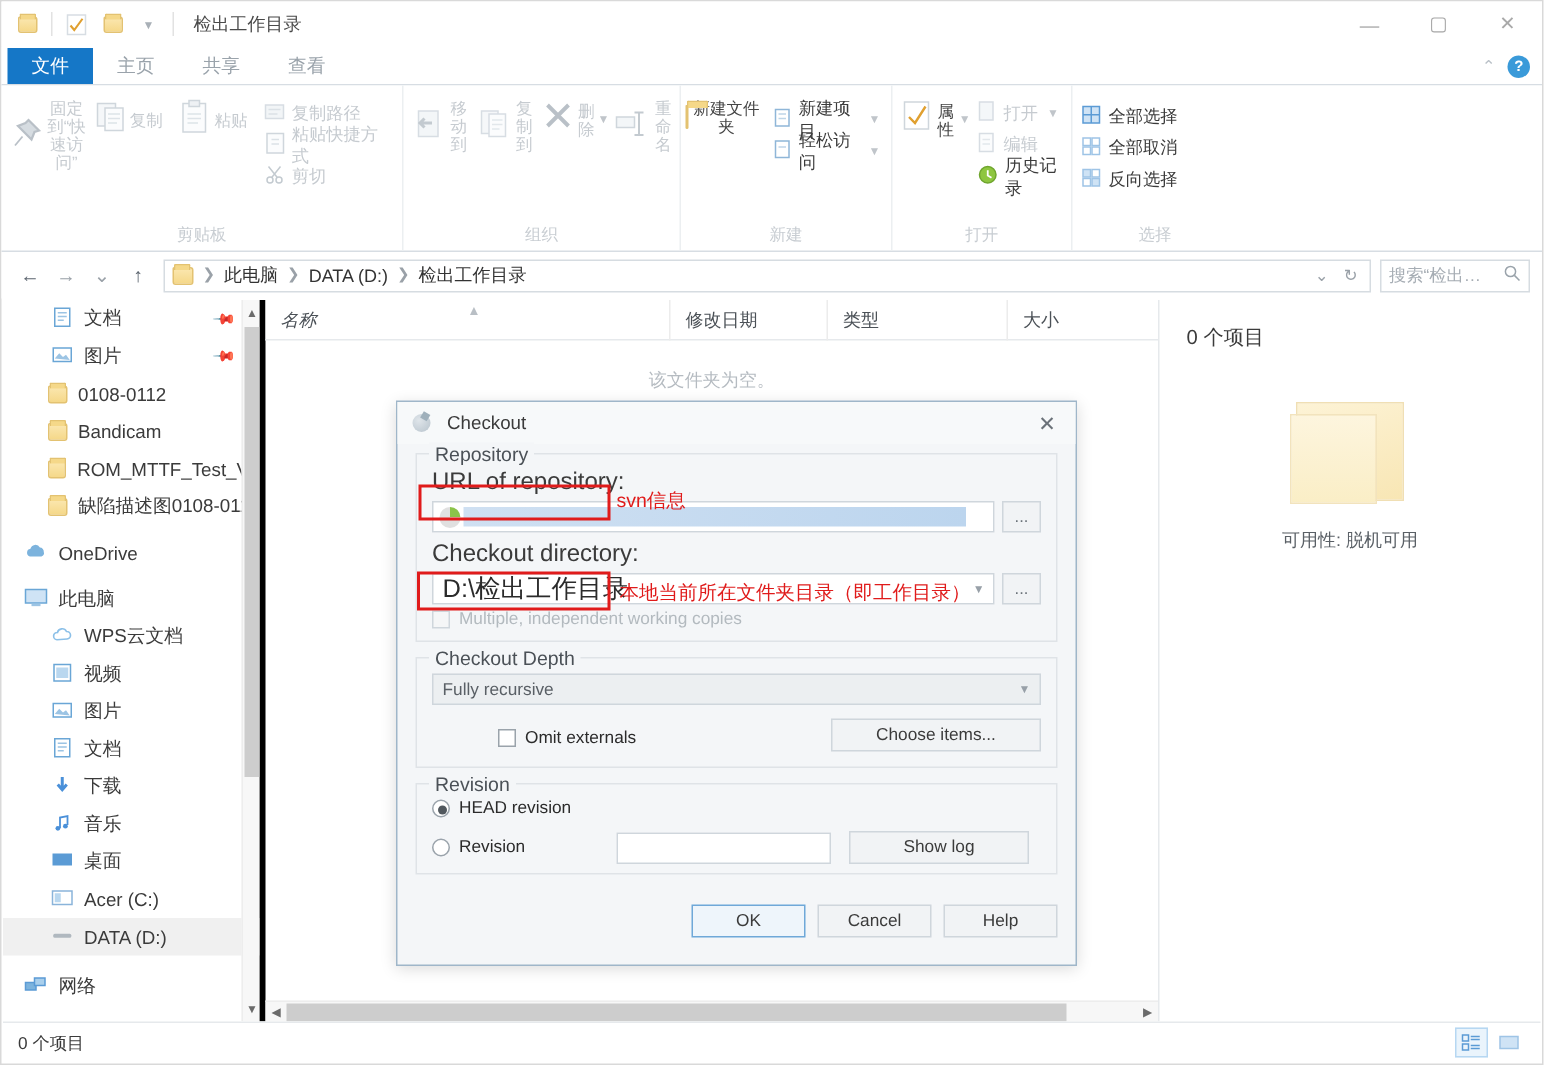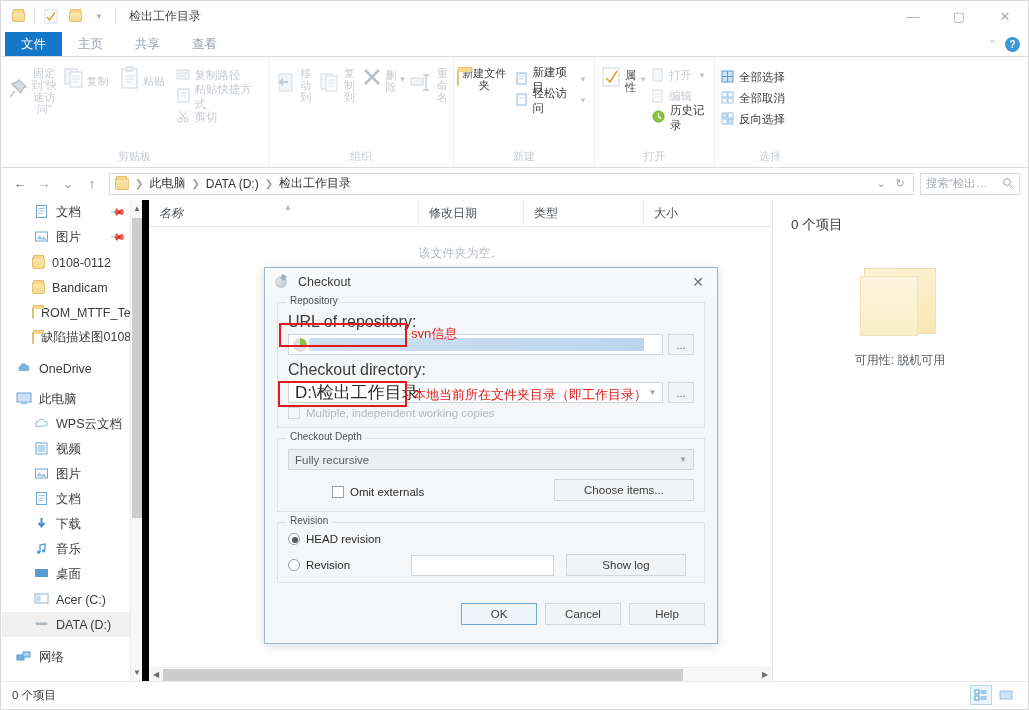--- a/index.html
+++ b/index.html
@@ -56,21 +56,21 @@
   .addrbox { flex:1; height:22px; border:1px solid #d6dce1; background:#fff; display:flex; align-items:center; padding:0 3px; margin-left:4px; }
   .crumb { display:flex; align-items:center; font-size:12px; color:#333; padding:0 4px; height:20px; }
   .crumb-sep { color:#9aa1a8; font-size:10px; padding:0 2px; }
   .addr-right { margin-left:auto; display:flex; align-items:center; color:#9aa1a8; }
   .addr-right span { padding:0 5px; font-size:11px; }
   .searchbox { width:100px; height:22px; border:1px solid #d6dce1; background:#fff; margin-left:4px; display:flex; align-items:center; padding:0 5px; font-size:11.5px; color:#a6adb4; gap:3px; }
   .searchbox .txt { flex:1; overflow:hidden; white-space:nowrap; }
 
   
   .content { position:absolute; top:199px; left:1px; right:1px; bottom:28px; display:flex; }
-  .navpane { width:147px; background:#fff; border-right:7px solid #000000; position:relative; overflow:hidden; }
+  .navpane { width:175px; background:#fff; border-right:4px solid #000000; position:relative; overflow:hidden; }
   .navitem { height:25px; display:flex; align-items:center; padding-left:14px; gap:7px; font-size:12.5px; color:#3b3b3b; white-space:nowrap; }
   .navitem.indent1 { padding-left:32px; }
   .navitem.indent2 { padding-left:30px;text-align:center; }
   .navitem.sel { background:#f0f0f0; }
   .pin { margin-left:auto; margin-right:18px; color:#b9bfc5; font-size:10px; transform:rotate(45deg); }
   .navscroll { position:absolute; right:0; top:0; width:12px; height:100%; background:#f7f7f7; border-left:1px solid #ededed; }
   .navscroll .thumb { position:absolute; top:18px; left:1px; width:10px; height:300px; background:#cdcdcd; }
   .navscroll .arrow { position:absolute; left:0; width:12px; height:17px; display:flex; align-items:center; justify-content:center; color:#6b6b6b; font-size:8px; }
   .navscroll .arrow.up { top:0; }
   .navscroll .arrow.dn { bottom:0; }
@@ -103,21 +103,21 @@
             background:#f4f6f8; border:1px solid #9fb6c9; box-shadow:0 2px 10px rgba(0,0,0,.15); }
   .dlg-title { height:28px; display:flex; align-items:center; padding:0 6px 0 10px; background:#f7f9fa; }
   .dlg-ico { width:16px; height:14px; margin-right:7px; position:relative; }
   .dlg-ico .c1 { position:absolute; left:0; top:1px; width:12px; height:12px; border-radius:50%; background:radial-gradient(circle at 35% 35%,#dfe5ea,#b7c3cc); }
   .dlg-ico .c2 { position:absolute; left:6px; top:0; width:5px; height:5px; background:#9fb0bb; transform:rotate(30deg); }
   .dlg-title-text { font-size:12.5px; color:#3b3b3b; }
   .dlg-close { margin-left:auto; width:26px; height:22px; display:flex; align-items:center; justify-content:center; color:#6b7279; font-size:14px; }
   .dlg-body { padding:6px 12px 0 12px; }
 
   .gbox { border:1px solid #dfe3e7; margin-bottom:10px; padding:10px 10px 10px 10px; position:relative; background:#f4f6f8; }
-  .gbox > .legend { position:absolute; top:-8px; left:8px; background:#f4f6f8; padding:0 4px; font-size:10px; color:#4b5157; }
+  .gbox > .legend { position:absolute; top:-8px; left:8px; background:#f4f6f8; padding:0 4px; font-size:13px; color:#4b5157; }
   .fld-label { font-size:16px; color:#3b3b3b; margin-bottom:3px; }
   .inputrow { display:flex; align-items:center; gap:5px; margin-bottom:6px; }
   .combo { flex:1; height:21px; border:1px solid #cfd6dc; background:#fff; display:flex; align-items:center; padding:0 2px; position:relative; }
   .combo .val { flex:1; font-size:17px; color:#2b2b2b; padding-left:4px; overflow:hidden; white-space:nowrap; }
   .combo .arrow { width:15px; text-align:center; color:#98a0a8; font-size:8px; }
   .combo.redacted .bar { position:absolute; left:20px; right:18px; top:3px; bottom:3px; background:linear-gradient(90deg,#cfe0f2,#bcd5ee); }
   .repo-ico { width:14px; height:14px; border-radius:50%; background:conic-gradient(#8bc34a 0 25%,#e0e0e0 0 100%); margin-left:2px; flex:0 0 14px; }
   .dots-btn { width:26px; height:21px; border:1px solid #cfd6dc; background:#f1f3f5; font-size:11px; color:#6b7279; display:flex; align-items:center; justify-content:center; }
   .chkrow { display:flex; align-items:center; gap:6px; font-size:11.5px; color:#b3babf; margin-top:4px; }
   .chk { width:12px; height:12px; border:1px solid #cfd6dc; background:#f5f6f7; flex:0 0 12px; }

